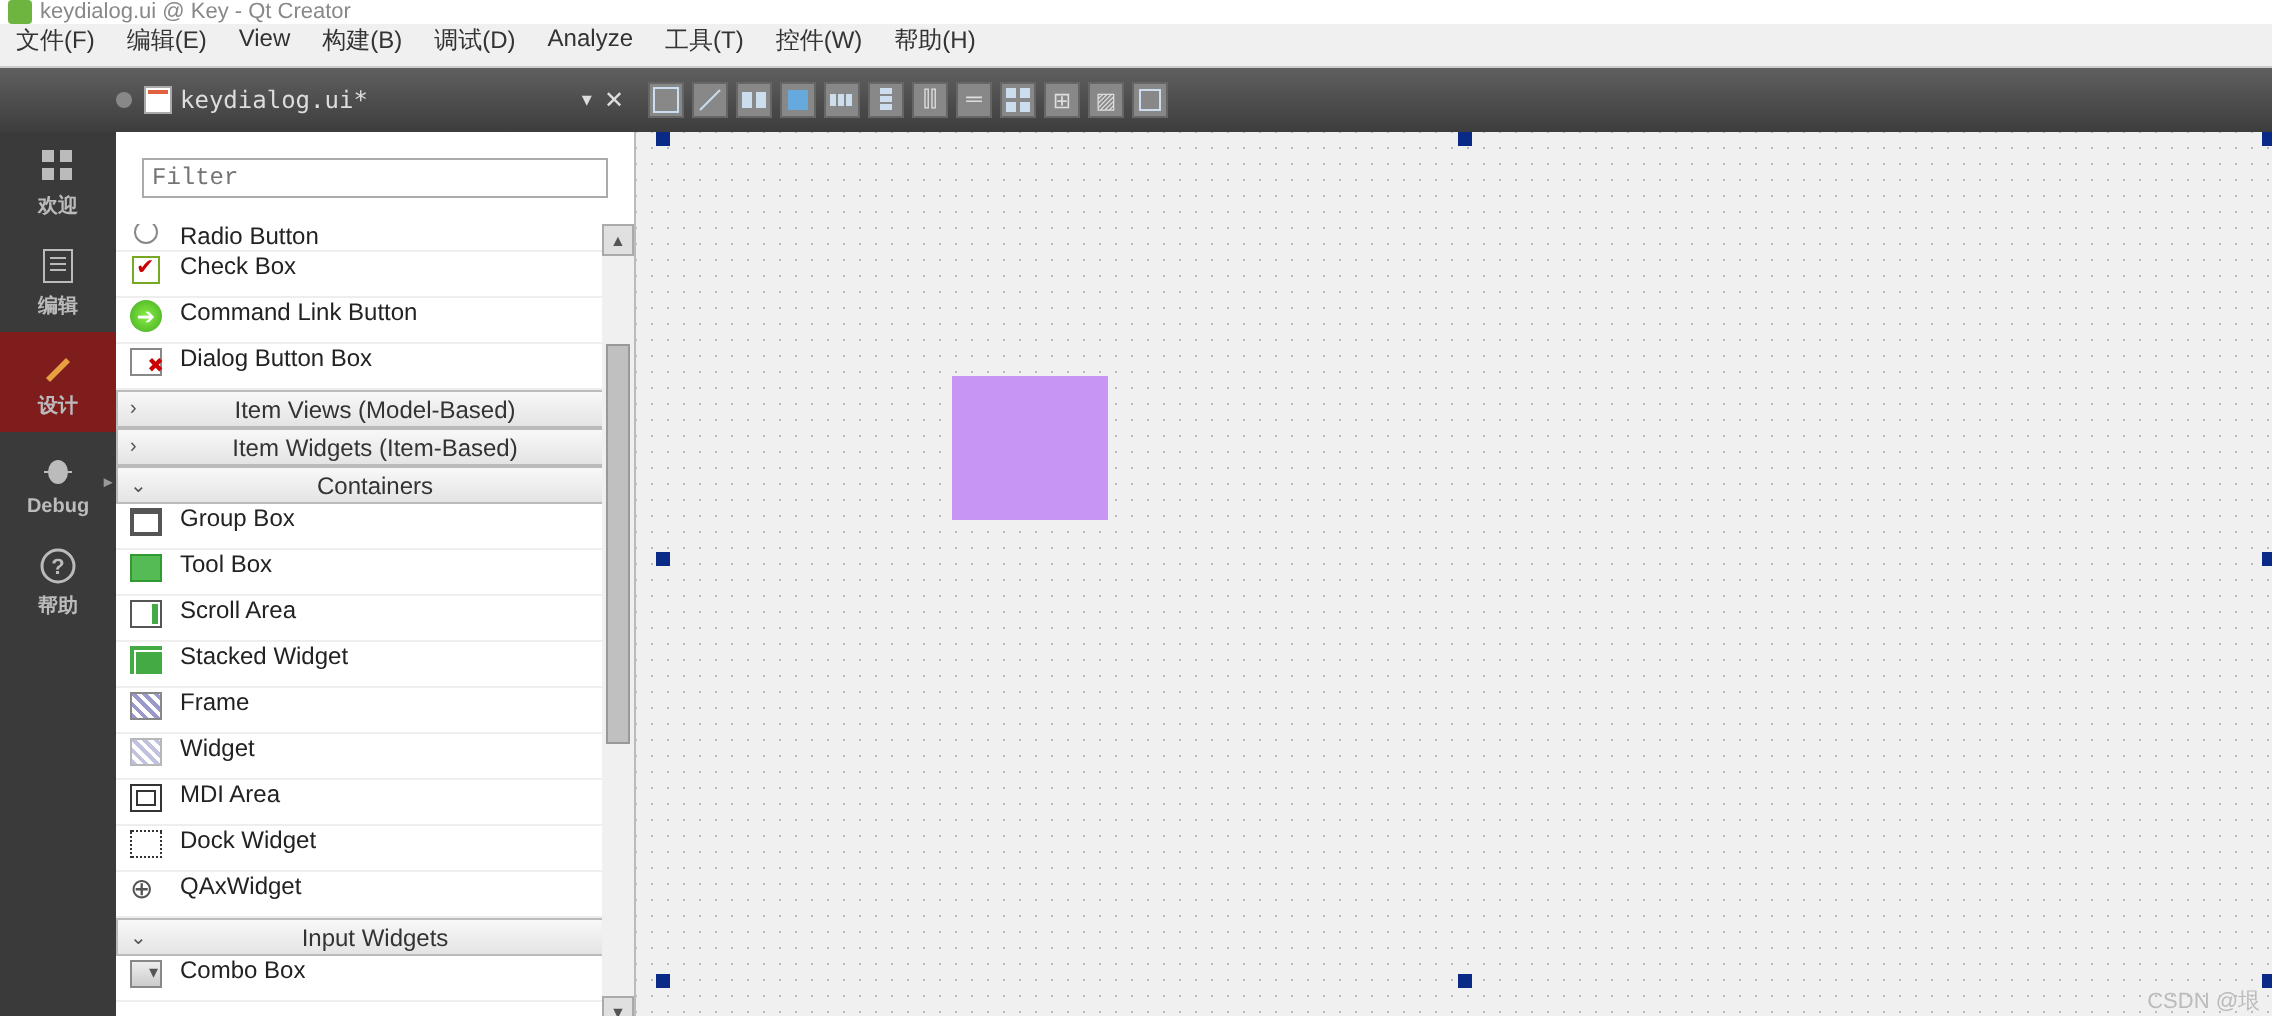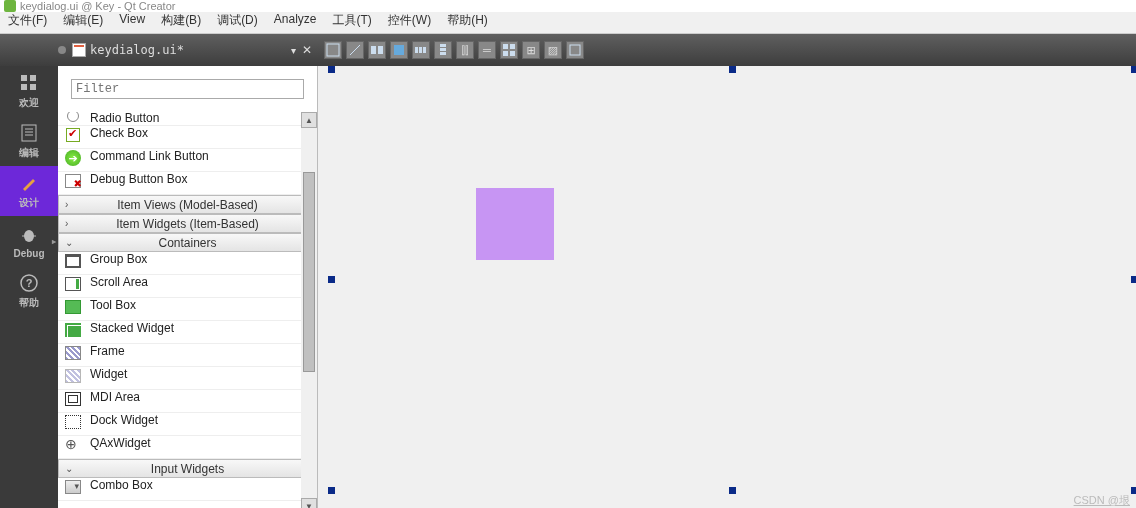--- a/index.html
+++ b/index.html
@@ -21,21 +21,21 @@
 .tab-x { color:#ddd; font-size:12px; margin-right:6px; }
 
 .design-toolbar { display:flex; gap:4px; padding-left:6px; }
 .tbtn { width:18px; height:18px; border:1px solid #666; background:#888; display:flex; align-items:center; justify-content:center; color:#ddd; font-size:11px; }
 .tbtn svg { width:14px; height:14px; }
 
 .main { display:flex; height: calc(508px - 12px - 22px - 26px); }
 
 .leftbar { width:58px; background:#3a3a3a; display:flex; flex-direction:column; align-items:center; color:#bbb; font-size:10px;font-weight:bold; }
 .lb-item { width:100%; height:50px; display:flex; flex-direction:column; align-items:center; justify-content:center; gap:2px; position:relative; }
-.lb-item.active { background:#6d28d9; }
+.lb-item.active { background:#7f1d1d; }
 .lb-icon { width:22px; height:22px; display:flex; align-items:center; justify-content:center; }
 .lb-arrow { position:absolute; right:2px; top:50%; transform:translateY(-50%); font-size:8px; color:#999; }
 
 .widget-panel { width:260px; background:#fff; border-right:1px solid #bbb; display:flex; flex-direction:column; }
 .filter-box { height:20px; border:1px solid #aaa; margin:13px; }
 .filter-box input { width:100%; height:100%; border:none; outline:none; padding:0 4px; font-family: "Courier New", monospace; font-size:12px; color:#666; }
 
 .widget-list { flex:1; overflow:hidden; position:relative; }
 .widget-list .scrollbar { position:absolute; right:0; top:0; bottom:0; width:16px; background:#f0f0f0; }
 .scrollbar-thumb { position:absolute; left:2px; right:2px; top:60px; height:200px; background:#c0c0c0; border:1px solid #999; }
@@ -48,21 +48,21 @@
 .wl-header .chev { position:absolute; left:6px; font-size:10px; color:#555; }
 
 .canvas-area { flex:1; background:#f0f0f0; position:relative; background-image: radial-gradient(#bbb 0.5px, transparent 0.5px); background-size:8px 8px; background-position: 4px 4px; }
 .form-frame { position:absolute; left:14px; top:4px; right:2px; height:420px; }
 .handle { width:7px; height:7px; background:#0a2a88; position:absolute; }
 .h-tl{top:-4px;left:-4px} .h-tr{top:-4px;right:-4px} .h-bl{bottom:-4px;left:-4px} .h-br{bottom:-4px;right:-4px}
 .h-tm{top:-4px;left:50%;margin-left:-4px} .h-bm{bottom:-4px;left:50%;margin-left:-4px}
 .h-ml{top:50%;left:-4px;margin-top:-4px} .h-mr{top:50%;right:-4px;margin-top:-4px}
 
 .purple-widget { position:absolute; left:144px; top:118px; width:78px; height:72px; background:#c795f3; }
-.watermark { position:absolute; right:6px; bottom:6px; color:#bbb; font-size:11px;text-decoration:underline; }
+.watermark { position:absolute; right:6px; bottom:6px; color:#bbb; font-size:11px; }
 
 
 .i-check { width:14px; height:14px; border:1px solid #7a2; background:#fff; position:relative; }
 .i-check::after{content:"✔";color:#c00;font-size:11px;position:absolute;top:-2px;left:1px}
 .i-cmd { width:16px; height:16px; border-radius:50%; background:radial-gradient(#8e4,#4a2); display:flex;align-items:center;justify-content:center;color:#fff;font-size:11px}
 .i-dbb { width:16px; height:14px; border:1px solid #888; background:#fff; position:relative;}
 .i-dbb::after{content:"✖";color:#c00;font-size:10px;position:absolute;bottom:-2px;right:-2px}
 .i-group{width:16px;height:14px;border:2px solid #555;border-top:3px solid #555;background:#fff}
 .i-scroll{width:16px;height:14px;border:1px solid #555;background:#fff;position:relative}
 .i-scroll::after{content:"";position:absolute;right:1px;top:1px;bottom:1px;width:3px;background:#4a4}
@@ -239,21 +239,21 @@
       <div class="wl-item">
         <div class="wl-icon">
             <div class="i-cmd">➔</div>
           </div>
         <span>Command Link Button</span>
       </div>
       <div class="wl-item">
         <div class="wl-icon">
             <div class="i-dbb"></div>
           </div>
-        <span>Debug Button Box</span>
+        <span>Dialog Button Box</span>
       </div>
       <div class="wl-header">
           <span class="chev">›</span>
           <span>Item Views (Model-Based)</span>
         </div>
       <div class="wl-header">
           <span class="chev">›</span>
           <span>Item Widgets (Item-Based)</span>
         </div>
       <div class="wl-header">
@@ -261,29 +261,29 @@
           <span>Containers</span>
         </div>
       <div class="wl-item">
           <div class="wl-icon">
             <div class="i-group"></div>
           </div>
           <span>Group Box</span>
         </div>
       <div class="wl-item">
           <div class="wl-icon">
+            <div class="i-tool"></div>
+          </div>
+          <span>Tool Box</span>
+        </div>
+      <div class="wl-item">
+          <div class="wl-icon">
             <div class="i-scroll"></div>
           </div>
           <span>Scroll Area</span>
-        </div>
-      <div class="wl-item">
-          <div class="wl-icon">
-            <div class="i-tool"></div>
-          </div>
-          <span>Tool Box</span>
         </div>
       <div class="wl-item">
           <div class="wl-icon">
             <div class="i-stack"></div>
           </div>
           <span>Stacked Widget</span>
         </div>
       <div class="wl-item">
           <div class="wl-icon">
             <div class="i-frame"></div>

